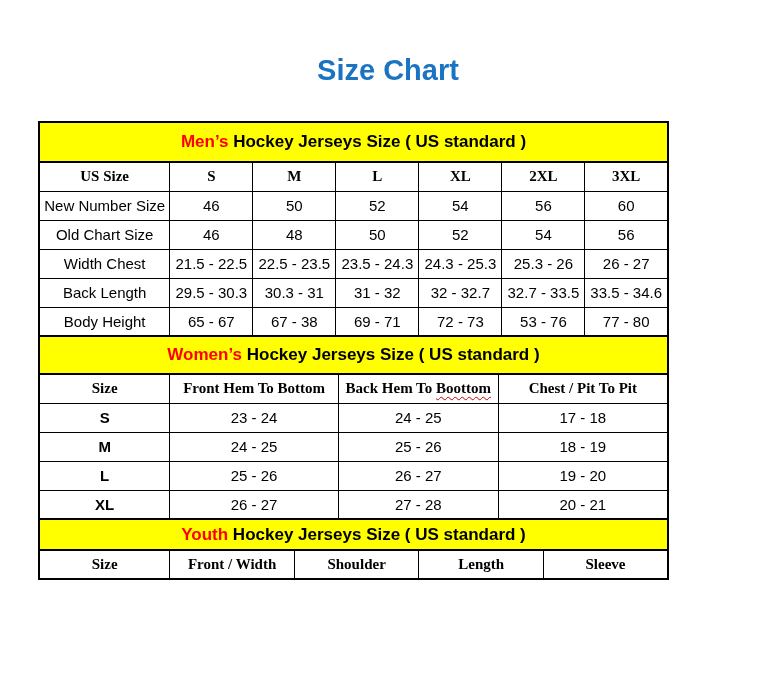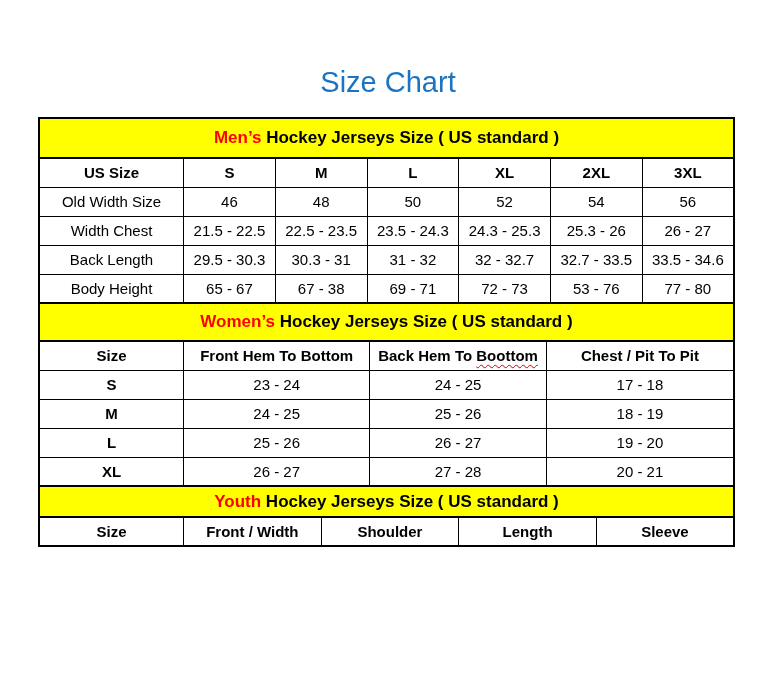--- a/index.html
+++ b/index.html
@@ -9,26 +9,26 @@
     background: #ffffff;
     font-family: "Liberation Sans", sans-serif;
     color: #000;
     --title-blue: #1b74c2;
     --banner-yellow: #ffff00;
     --highlight-red: #ff0000;
     --border-black: #000000;
   }
   .page { width: 776px; height: 692px; overflow: hidden; }
   .page-title {
-    margin: 16px; padding-top: 50px;
+    margin: 4px; padding-top: 50px;
     text-align: center;
-    font-size: 29px; font-weight: normal;
+    font-size: 29px; font-weight: bold;
     color: var(--title-blue);
   }
-  .chart-wrap { width: 697px; margin: 18px 0 0 38px; }
+  .chart-wrap { width: 631px; margin: 34px 0 0 38px; }
   .section { width: 100%; }
   .section + .section { margin-top: -2px; }
   .banner {
     background: var(--banner-yellow);
     border: 2px solid var(--border-black);
     display: flex; align-items: center; justify-content: center;
     font-weight: bold; font-size: 17px;
     white-space: pre-wrap;
   }
   .banner-mens  { height: 42px; }
@@ -42,21 +42,21 @@
     border: 2px solid var(--border-black);
     margin-top: -2px;
     background: #fff;
   }
   th, td {
     border: 1px solid var(--border-black);
     text-align: center; vertical-align: middle;
     height: 29px; padding: 0 2px;
     font-size: 15px;
   }
-  th { font-weight: bold; }
+  th { font-weight: bold; font-family: Liberation Serif, serif; }
   td { font-weight: normal; }
   table.first-col-bold td:first-child { font-weight: bold; }
   col.c-label { width: 20.8%; }
   col.c-w2 { width: 26.8%; }
   col.c-w3 { width: 25.4%; }
   col.c-w4 { width: 27.0%; }
   .squiggle {
     text-decoration-line: underline;
     text-decoration-style: wavy;
     text-decoration-color: #cc0000;
@@ -90,21 +90,30 @@
               <th>S</th>
               <th>M</th>
               <th>L</th>
               <th>XL</th>
               <th>2XL</th>
               <th>3XL</th>
             </tr>
           </thead>
         <tbody>
             <tr>
-              <td>Old Width Size</td>
+              <td>New Number Size</td>
+              <td>46</td>
+              <td>50</td>
+              <td>52</td>
+              <td>54</td>
+              <td>56</td>
+              <td>60</td>
+            </tr>
+            <tr>
+              <td>Old Chart Size</td>
               <td>46</td>
               <td>48</td>
               <td>50</td>
               <td>52</td>
               <td>54</td>
               <td>56</td>
             </tr>
             <tr>
               <td>Width Chest</td>
               <td>21.5 - 22.5</td>

